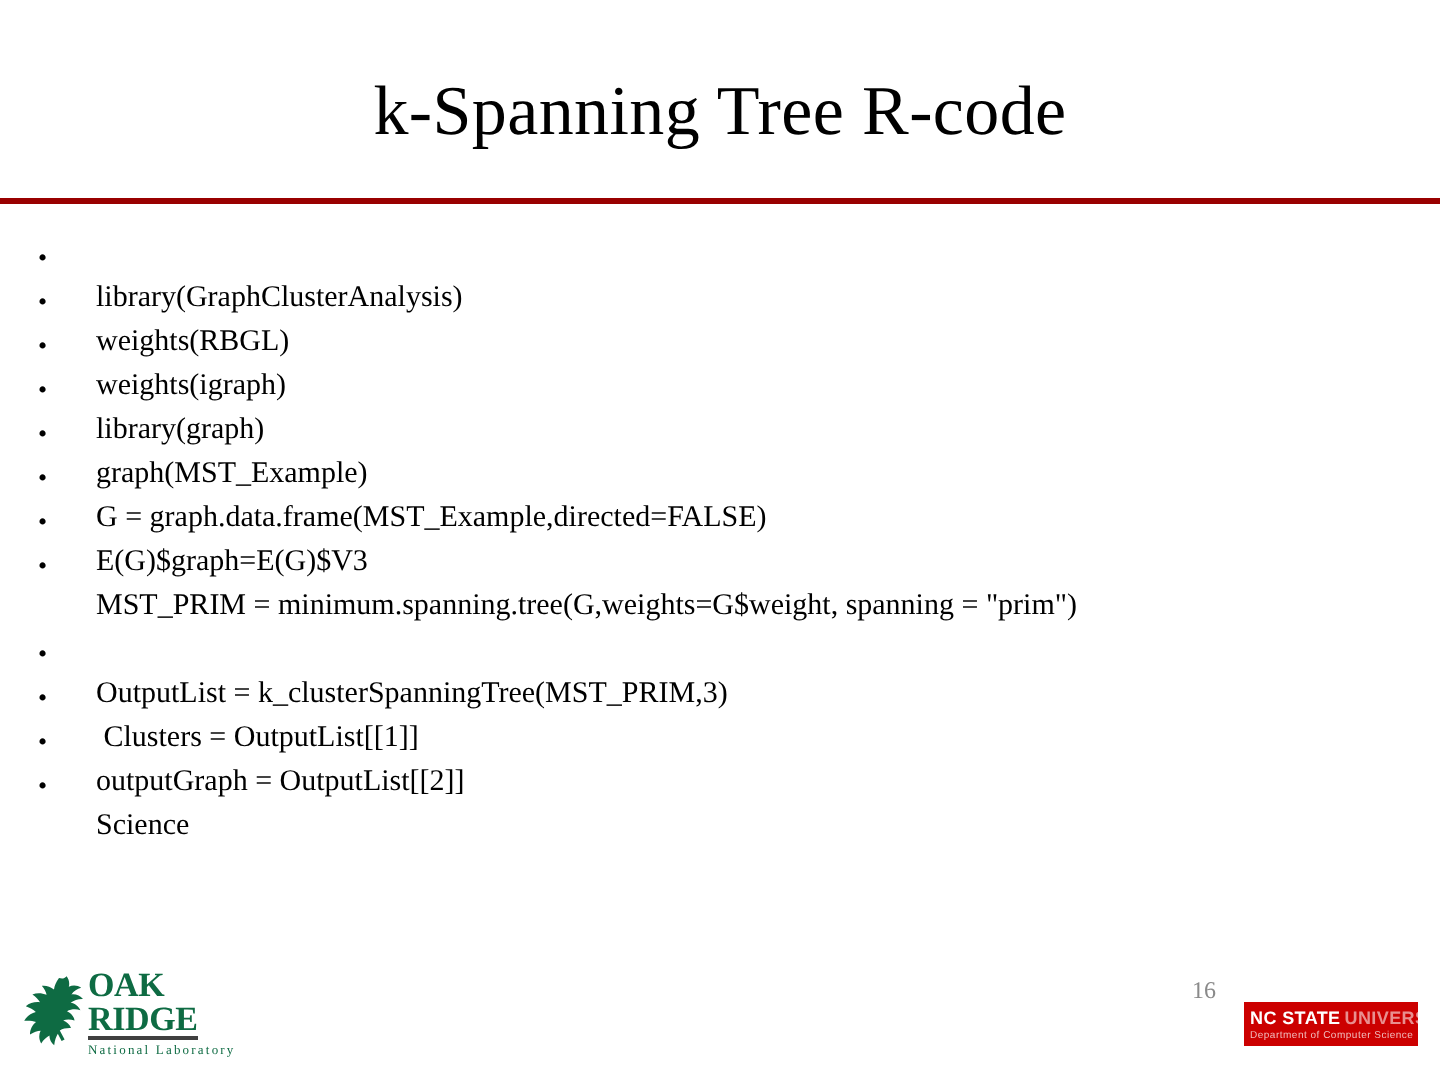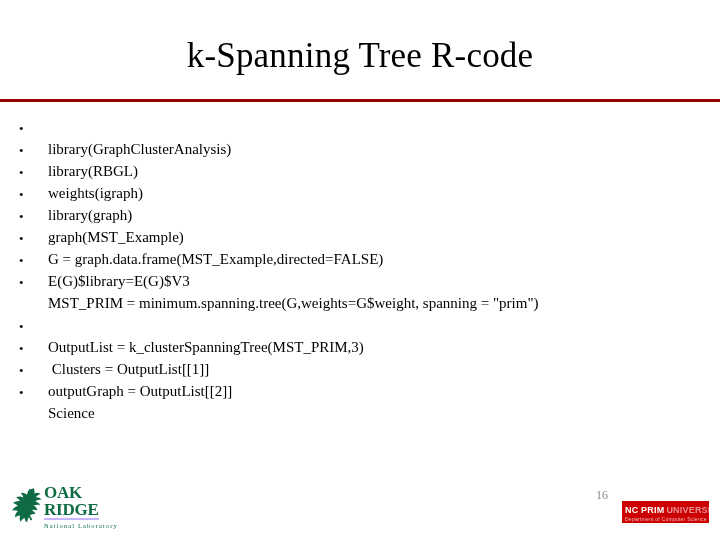--- a/index.html
+++ b/index.html
@@ -107,21 +107,21 @@
   .orn-oak, .orn-ridge {
     font-family: "Liberation Serif", "DejaVu Serif", serif;
     color: #0E6B43;
     font-weight: bold;
     line-height: 17px;
     letter-spacing: -0.2px;
   }
   .orn-oak { font-size: 17px; }
   .orn-ridge {
     font-size: 17px;
-    border-bottom: 2px solid #c4b5fd;
+    border-bottom: 2px solid #404040;
     display: inline-block;
     padding-bottom: 0px;
   }
   .orn-natlab {
     font-family: "Liberation Serif", "DejaVu Serif", serif;
     font-size: 6.5px;
     color: #0E6B43;
     letter-spacing: 1.1px;
     margin-top: 2px;
     line-height: 8px;
@@ -189,21 +189,21 @@
 
 <div class="code-body">
 
   <div class="bullet-row">
     <span class="bullet-mark">•</span>
     <span class="bullet-text">library(GraphClusterAnalysis)</span>
   </div>
 
   <div class="bullet-row">
     <span class="bullet-mark">•</span>
-    <span class="bullet-text">library(RBGL)</span>
+    <span class="bullet-text">weights(RBGL)</span>
   </div>
 
   <div class="bullet-row">
     <span class="bullet-mark">•</span>
     <span class="bullet-text">weights(igraph)</span>
   </div>
 
   <div class="bullet-row">
     <span class="bullet-mark">•</span>
     <span class="bullet-text">library(graph)</span>
@@ -214,21 +214,21 @@
     <span class="bullet-text">graph(MST_Example)</span>
   </div>
 
   <div class="bullet-row">
     <span class="bullet-mark">•</span>
     <span class="bullet-text">G = graph.data.frame(MST_Example,directed=FALSE)</span>
   </div>
 
   <div class="bullet-row">
     <span class="bullet-mark">•</span>
-    <span class="bullet-text">E(G)$library=E(G)$V3</span>
+    <span class="bullet-text">E(G)$graph=E(G)$V3</span>
   </div>
 
   <div class="bullet-row">
     <span class="bullet-mark">•</span>
     <span class="bullet-text">MST_PRIM = minimum.spanning.tree(G,weights=G$weight, spanning = "prim")</span>
   </div>
 
   <div class="bullet-row spacer">
     <span class="bullet-mark"></span>
     <span class="bullet-text"></span>
@@ -273,16 +273,16 @@
     <div class="orn-oak">OAK</div>
     <div><span class="orn-ridge">RIDGE</span></div>
     <div class="orn-natlab">National Laboratory</div>
   </div>
 </div>
 
 <div class="page-number">16</div>
 
 <div class="ncsu-logo">
   <div class="ncsu-top">
-    <span class="ncsu-nc">NC PRIM</span><span class="ncsu-univ">UNIVERSITY</span>
+    <span class="ncsu-nc">NC STATE</span><span class="ncsu-univ">UNIVERSITY</span>
   </div>
   <div class="ncsu-dept">Department of Computer Science</div>
 </div>
 
 </body></html>

